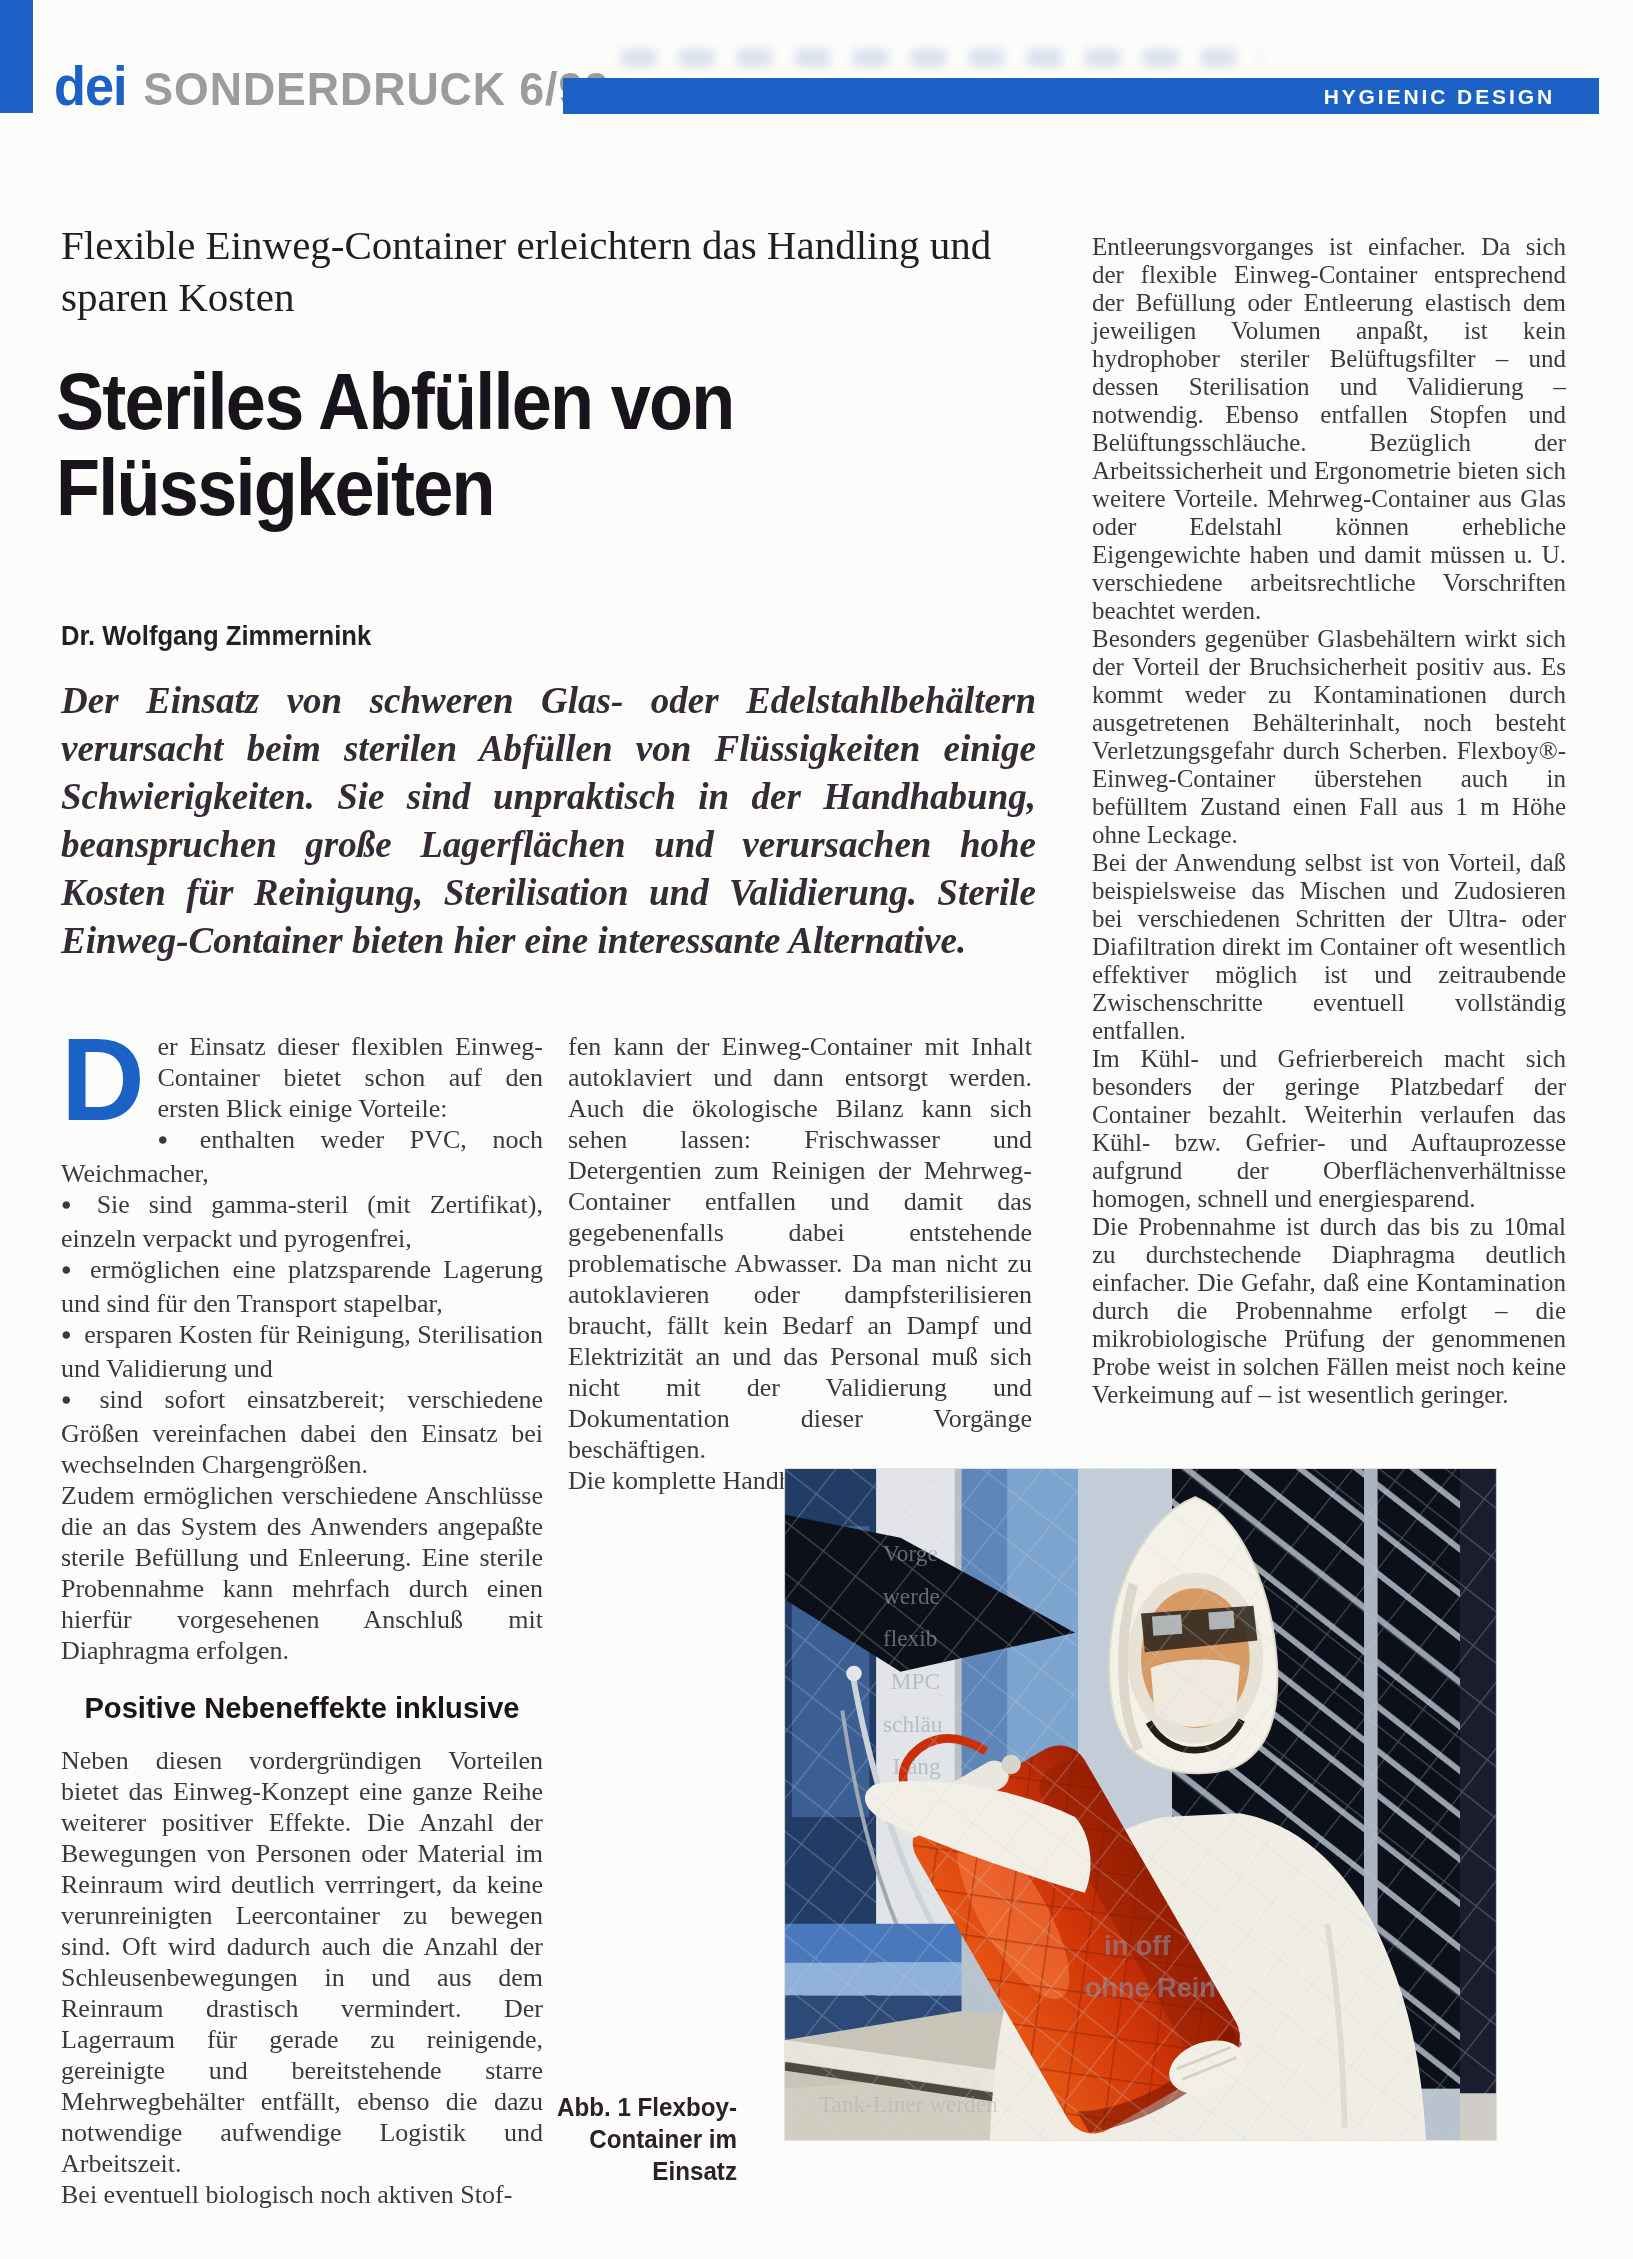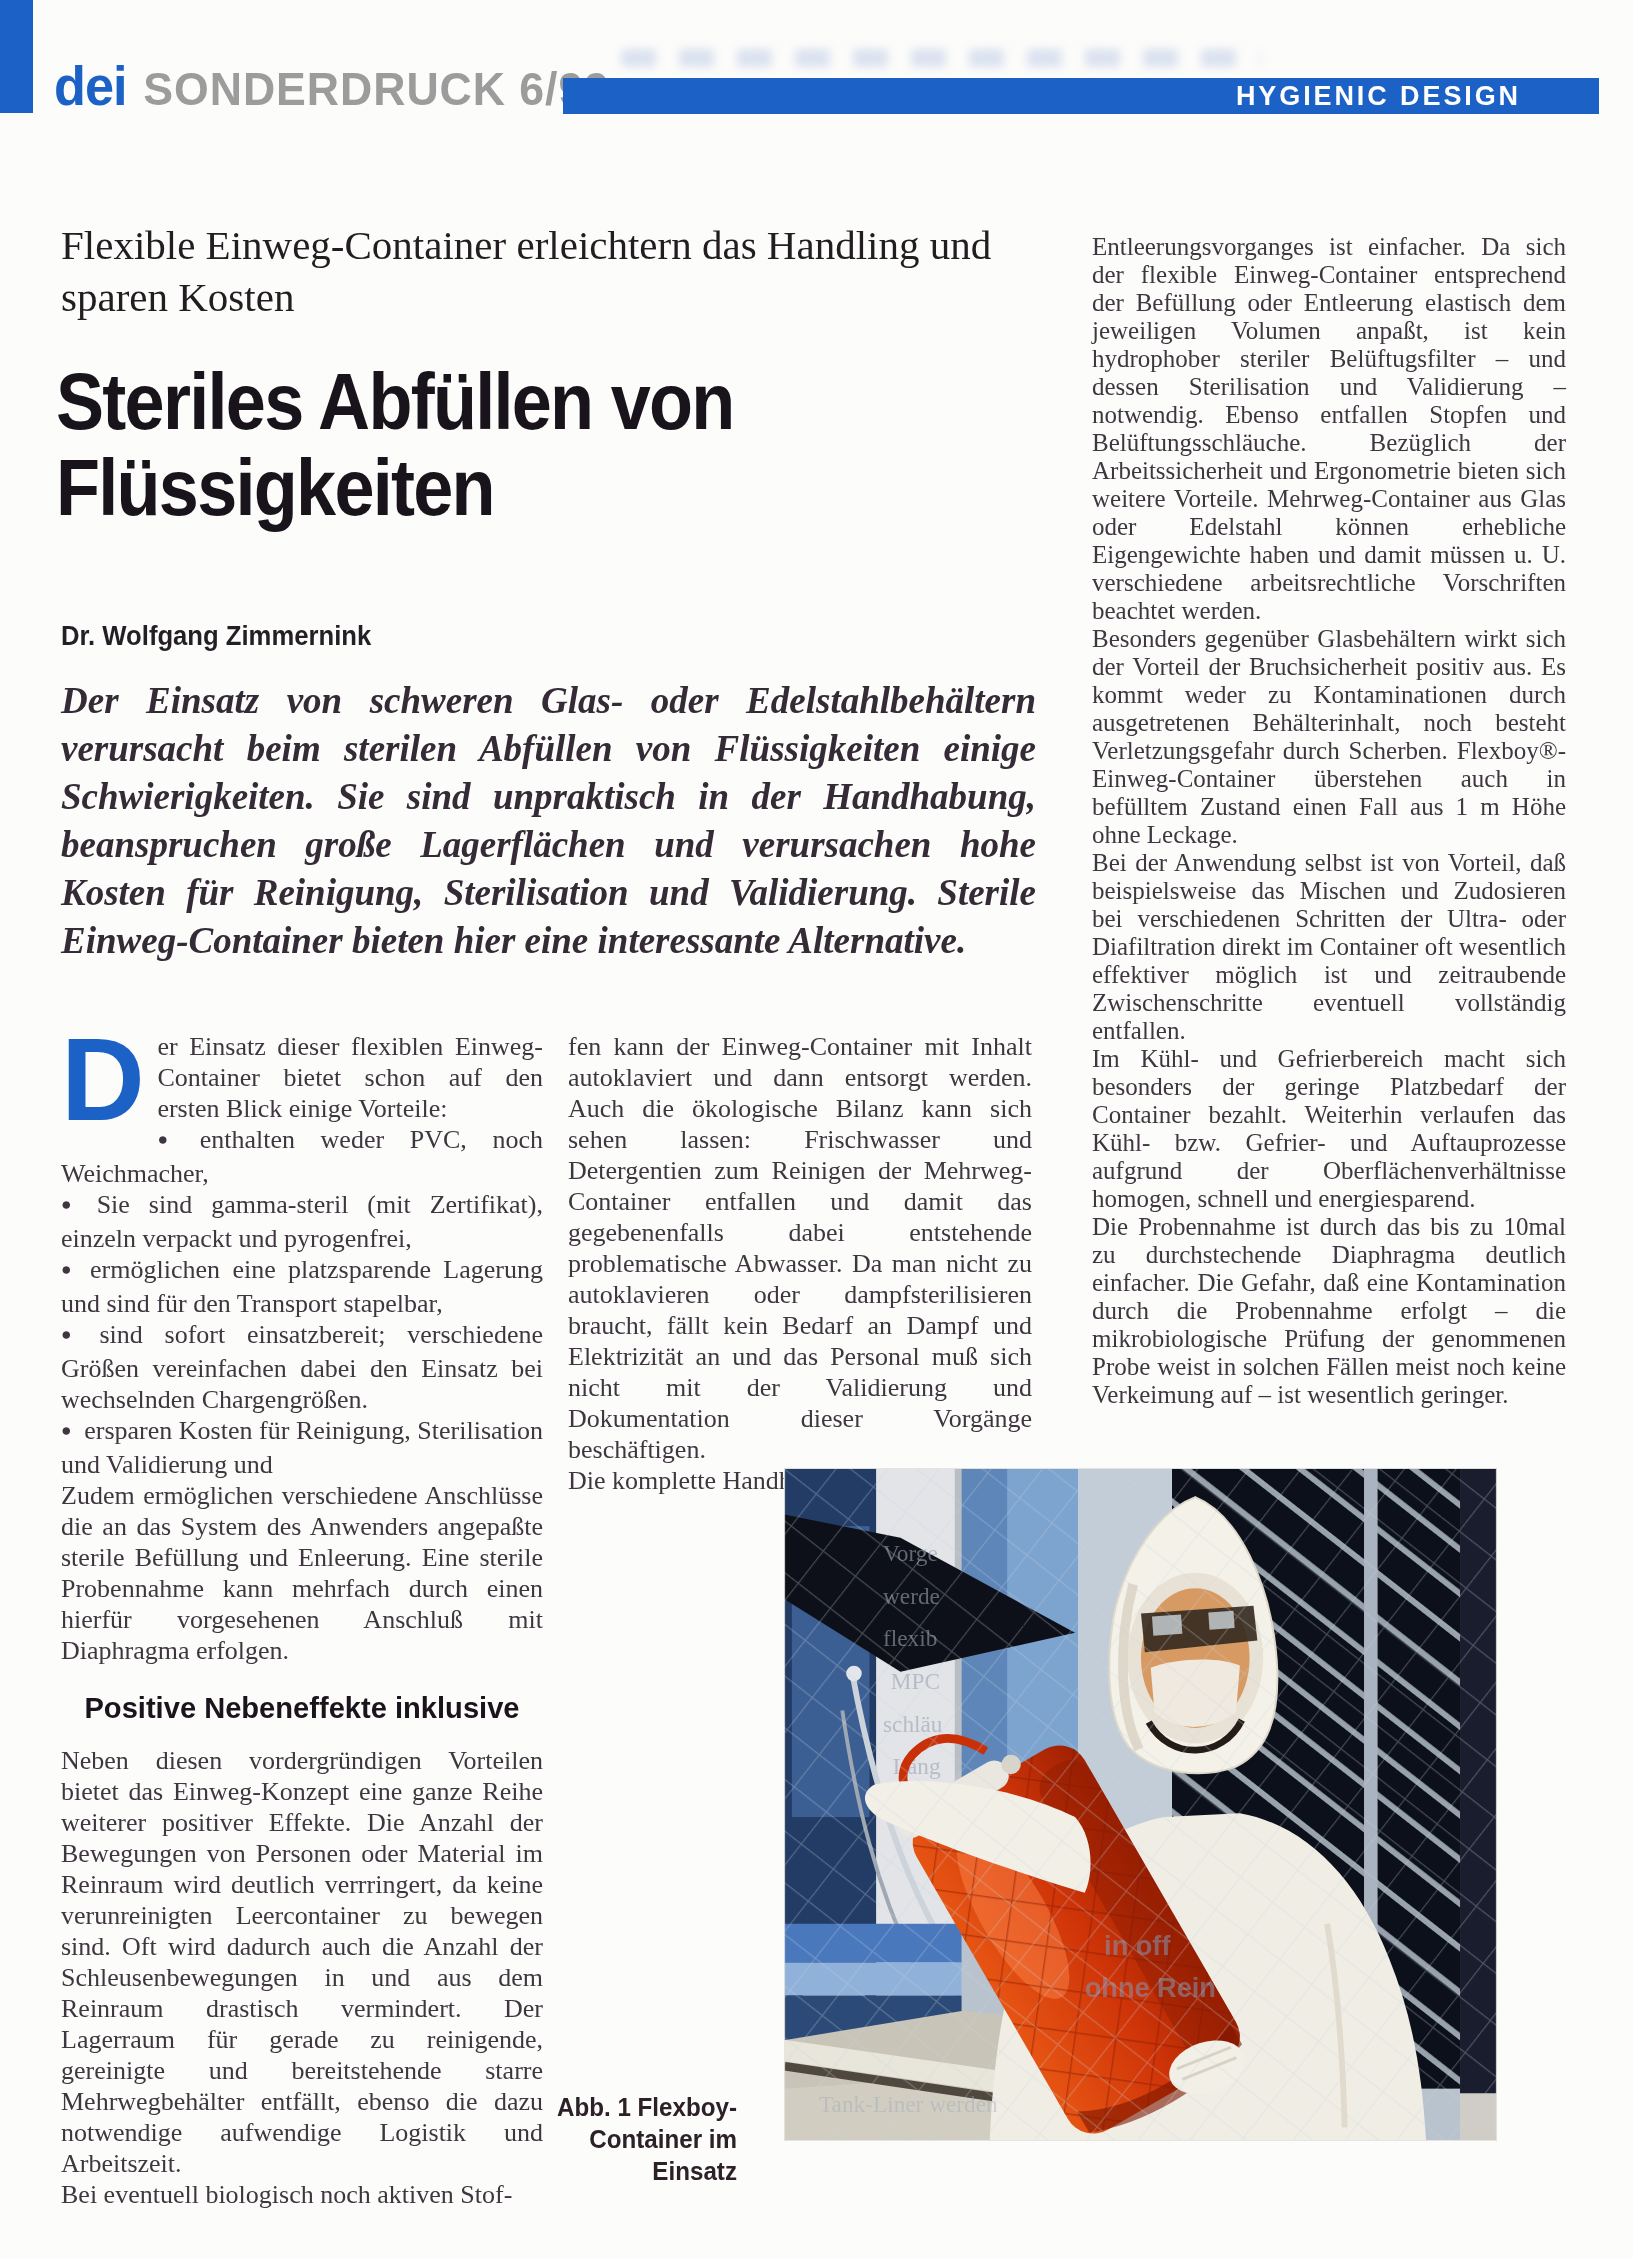--- a/index.html
+++ b/index.html
@@ -17,21 +17,21 @@
     transform:scaleX(.95); transform-origin:left bottom; white-space:nowrap; }
   .logo  { color:var(--accent_blue,#1b61c6); font-size:55px; letter-spacing:-1px; }
   .issue { color:var(--logo_gray,#9c9c9c); font-size:47px; letter-spacing:1px; }
 
   .banner-ghost { position:absolute; left:621px; top:49px; width:640px; height:17.5px; opacity:.55;
     background:repeating-linear-gradient(90deg, rgba(140,165,215,.55) 0 35px, rgba(140,165,215,0) 35px 58px);
     filter:blur(4.9px); border-radius:3.9px; }
   .banner { position:absolute; left:563px; top:78px; width:1036px; height:36px; box-sizing:border-box;
     background:var(--accent_blue,#1b61c6); color:var(--banner_text,#fff);
     font-family:"Liberation Sans","DejaVu Sans",sans-serif; font-weight:bold;
-    font-size:27px; line-height:37px; letter-spacing:2.9px; text-align:right; padding-right:78px; }
+    font-size:21px; line-height:37px; letter-spacing:2.9px; text-align:right; padding-right:44px; }
 
   .kicker { position:absolute; left:61px; top:219px; width:951px;
     font-size:41px; line-height:52px; color:#211d21; }
 
   .headline { position:absolute; left:56px; top:359px; margin:0;
     font-family:"Liberation Sans","DejaVu Sans",sans-serif; font-weight:bold;
     font-size:80px; line-height:86px; letter-spacing:-1.9px; color:var(--headline_ink,#19141b);
     transform:scaleX(.9); transform-origin:left top; white-space:nowrap; }
 
   .author { position:absolute; left:61px; top:621px;
@@ -92,22 +92,22 @@
 
   <p class="lead">Der Einsatz von schweren Glas- oder Edelstahlbehältern verursacht beim sterilen Abfüllen von Flüssigkeiten einige Schwierigkeiten. Sie sind unpraktisch in der Handhabung, beanspruchen große Lagerflächen und verursachen hohe Kosten für Reinigung, Sterilisation und Validierung. Sterile Einweg-Container bieten hier eine interessante Alternative.</p>
 
   <section class="col col1">
     <p class="first">
       <span class="dropcap">D</span><span>er Einsatz dieser flexiblen Einweg-Container bietet schon auf den ersten Blick einige Vorteile:</span>
     </p>
     <p class="bullet">enthalten weder PVC, noch Weichmacher,</p>
     <p class="bullet">Sie sind gamma-steril (mit Zertifikat), einzeln verpackt und pyrogenfrei,</p>
     <p class="bullet">ermöglichen eine platzsparende Lagerung und sind für den Transport stapelbar,</p>
+    <p class="bullet">ersparen Kosten für Reinigung, Sterilisation und Validierung und</p>
     <p class="bullet">sind sofort einsatzbereit; verschiedene Größen vereinfachen dabei den Einsatz bei wechselnden Chargengrößen.</p>
-    <p class="bullet">ersparen Kosten für Reinigung, Sterilisation und Validierung und</p>
     <p>Zudem ermöglichen verschiedene Anschlüsse die an das System des Anwenders angepaßte sterile Befüllung und Enleerung. Eine sterile Probennahme kann mehrfach durch einen hierfür vorgesehenen Anschluß mit Diaphragma erfolgen.</p>
     <h2 class="subhead">Positive Nebeneffekte inklusive</h2>
     <p>Neben diesen vordergründigen Vorteilen bietet das Einweg-Konzept eine ganze Reihe weiterer positiver Effekte. Die Anzahl der Bewegungen von Personen oder Material im Reinraum wird deutlich verrringert, da keine verunreinigten Leercontainer zu bewegen sind. Oft wird dadurch auch die Anzahl der Schleusenbewegungen in und aus dem Reinraum drastisch vermindert. Der Lagerraum für gerade zu reinigende, gereinigte und bereitstehende starre Mehrwegbehälter entfällt, ebenso die dazu notwendige aufwendige Logistik und Arbeitszeit.</p>
     <p>Bei eventuell biologisch noch aktiven Stof-</p>
   </section>
 
   <section class="col col2">
     <p>fen kann der Einweg-Container mit Inhalt autoklaviert und dann entsorgt werden. Auch die ökologische Bilanz kann sich sehen lassen: Frischwasser und Detergentien zum Reinigen der Mehrweg-Container entfallen und damit das gegebenenfalls dabei entstehende problematische Abwasser. Da man nicht zu autoklavieren oder dampfsterilisieren braucht, fällt kein Bedarf an Dampf und Elektrizität an und das Personal muß sich nicht mit der Validierung und Dokumentation dieser Vorgänge beschäftigen.</p>
     <p>Die komplette Handhabung des Befüll- und</p>
   </section>

